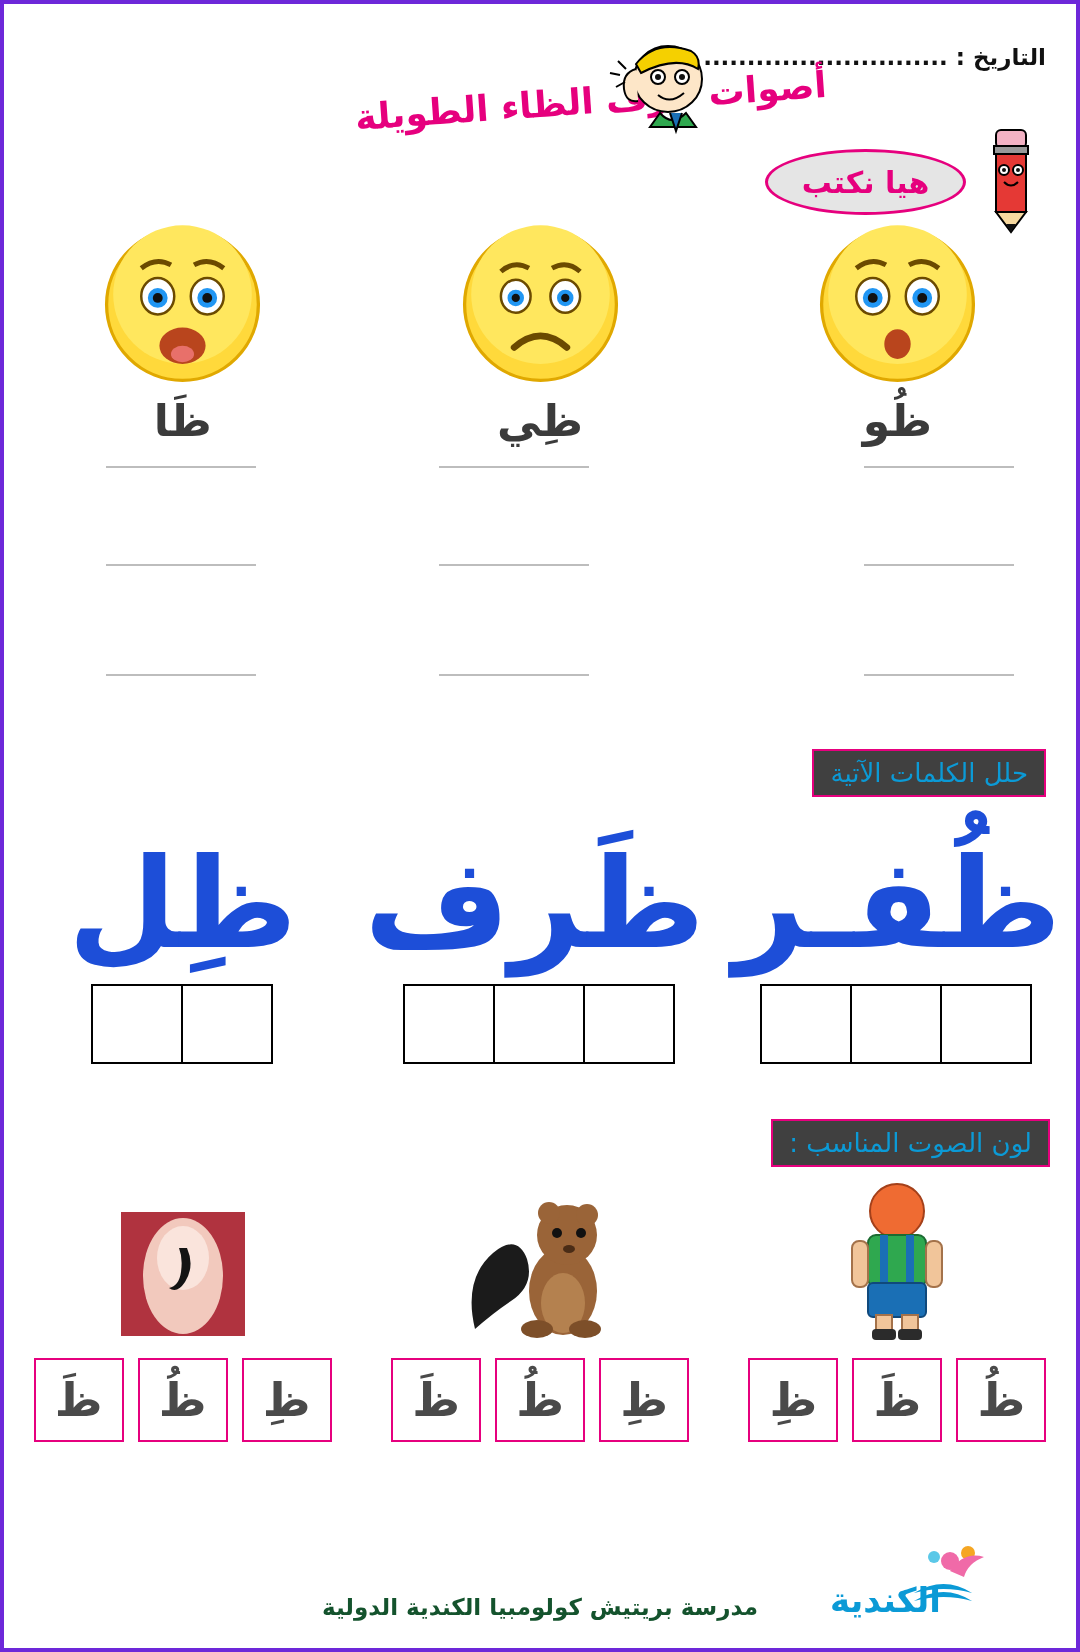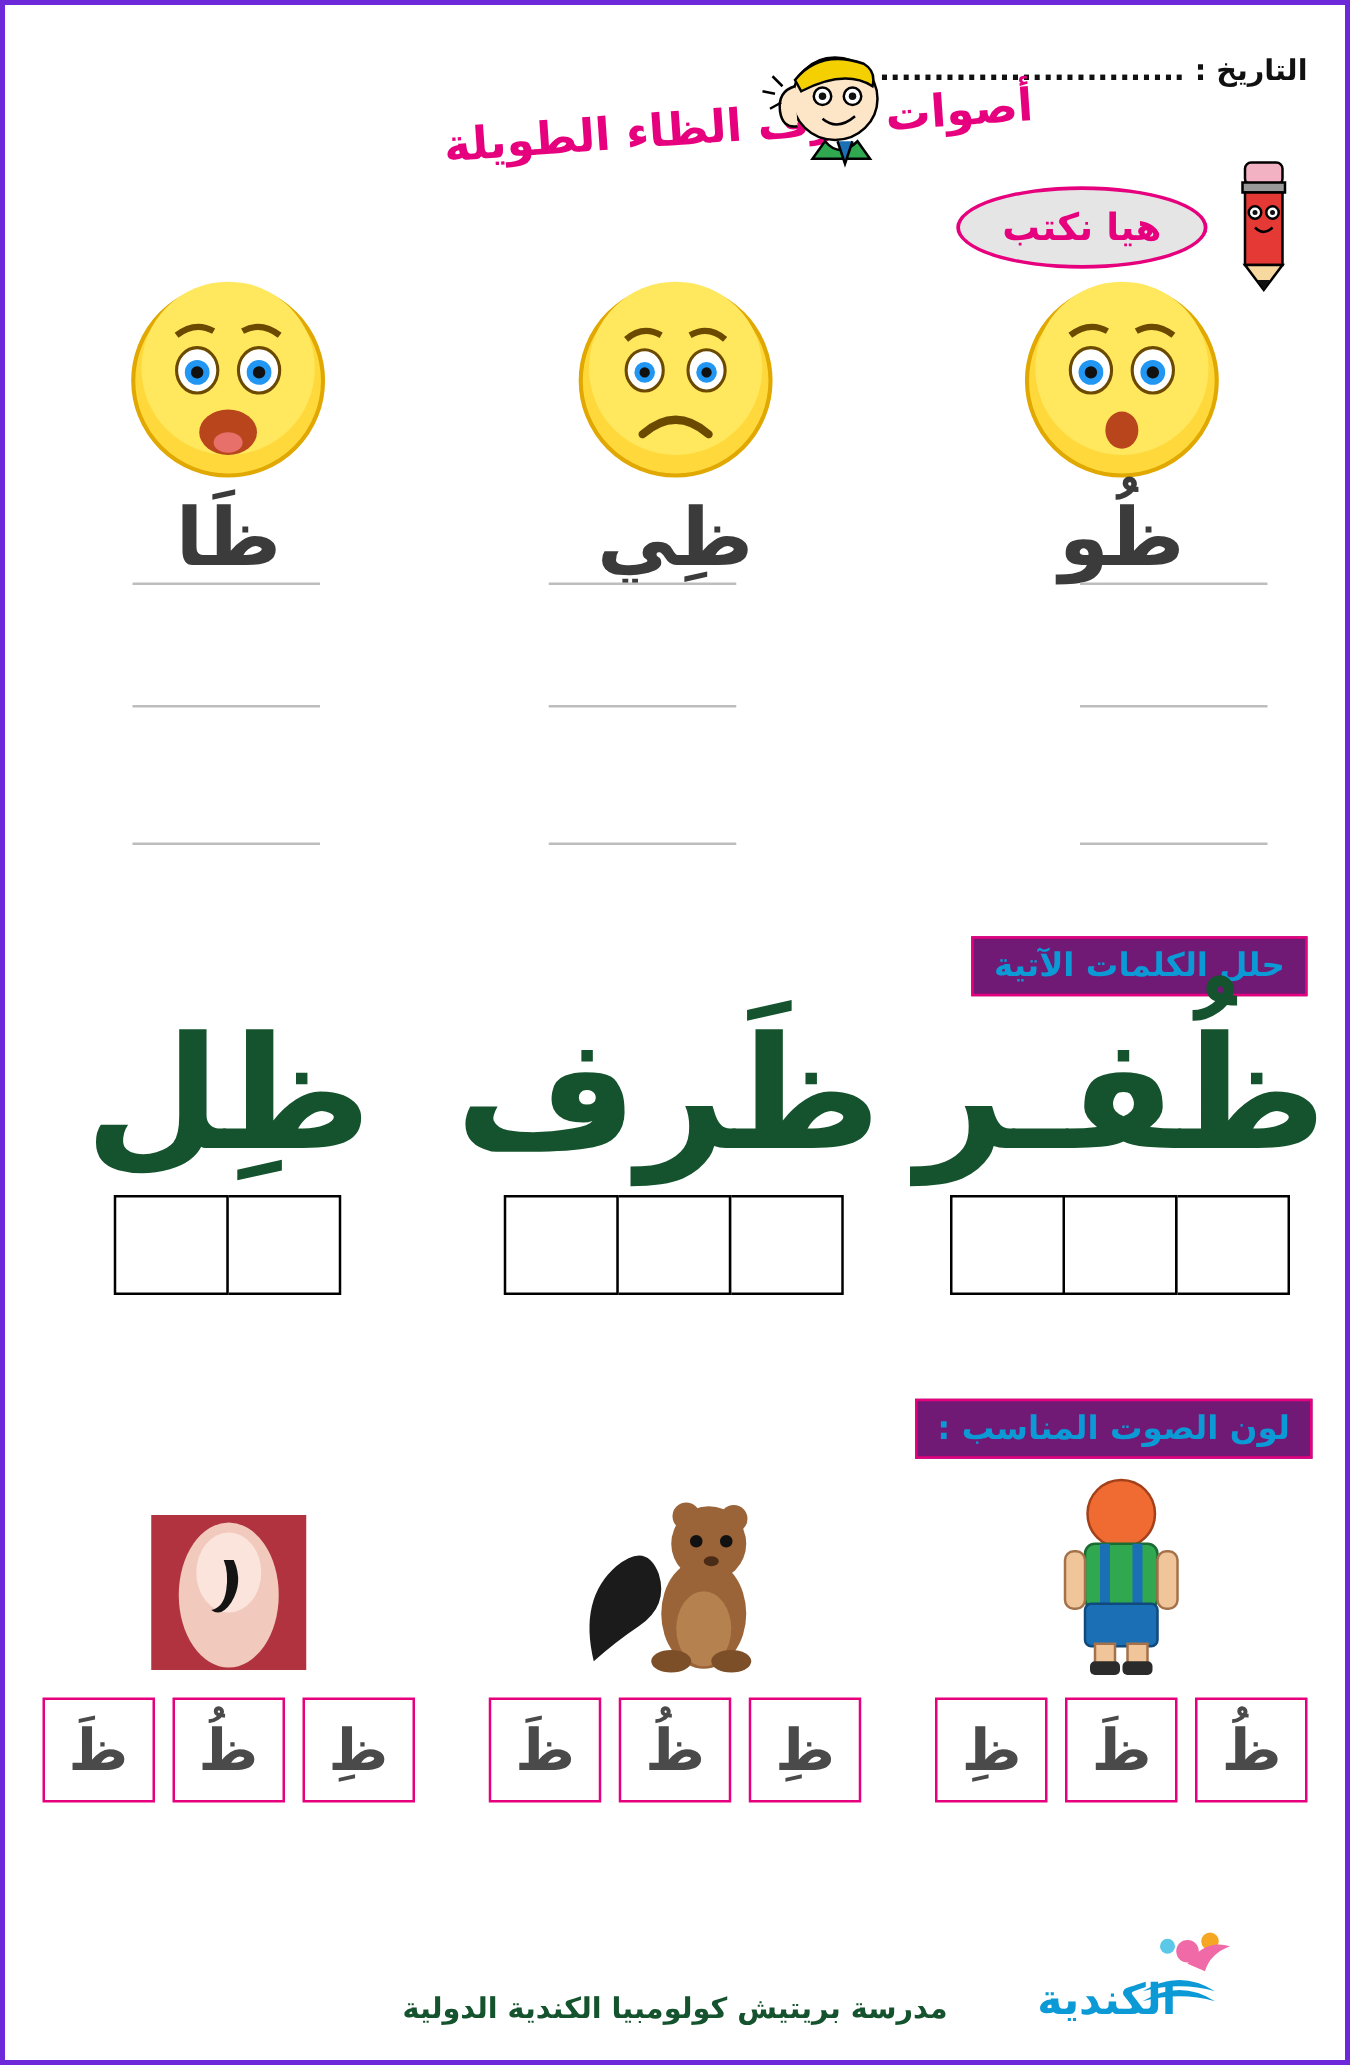--- a/index.html
+++ b/index.html
@@ -47,47 +47,47 @@
   
   .smiley-row{
     position:absolute;top:218px;left:0;right:0;
     display:flex;flex-direction:row;
     justify-content:space-around;
     direction:rtl;
   }
   .smiley-cell{width:300px;text-align:center;}
   .face{width:165px;height:165px;margin:0 auto;display:block;}
   .syll{
-    font-size:64px;font-weight:bold;color:#3b3b3b;
+    font-size:44px;font-weight:bold;color:#3b3b3b;
     margin-top:12px;line-height:1;
   }
   
   .lines{
     position:absolute;left:0;right:0;top:440px;height:255px;
   }
   .wline{
     position:absolute;height:0;border-top:2px solid #bdbdbd;
   }
   
   .sec-label{
     position:absolute;
-    border:2px solid #e6007e;background:#701a75;
-    color:#0b9ad6;font-weight:bold;
+    border:2px solid #e6007e;background:#404040;
+    color:#0b9ad6;font-weight:normal;
     padding:7px 16px;font-size:26px;white-space:nowrap;
   }
   #lbl-analyze{top:745px;right:30px;}
   #lbl-color{top:1115px;right:26px;color:#0b9ad6;}
   
   .words-row{
     position:absolute;top:800px;left:0;right:0;
     display:flex;justify-content:space-around;direction:rtl;
   }
   .word-cell{width:330px;text-align:center;}
   .bigword{
-    font-size:125px;font-weight:bold;color:#14532d;line-height:1.15;
+    font-size:125px;font-weight:bold;color:#1d4ed8;line-height:1.15;margin-top:28px;
   }
   .boxes{display:flex;justify-content:center;margin-top:8px;direction:rtl;}
   .box{width:88px;height:76px;border:2px solid #000;margin-left:-2px;background:#fff;}
   
   .pics-row{
     position:absolute;top:1175px;left:0;right:0;
     display:flex;justify-content:space-around;direction:rtl;
   }
   .pic-cell{width:330px;text-align:center;}
   .pic{height:165px;display:flex;align-items:flex-end;justify-content:center;}

